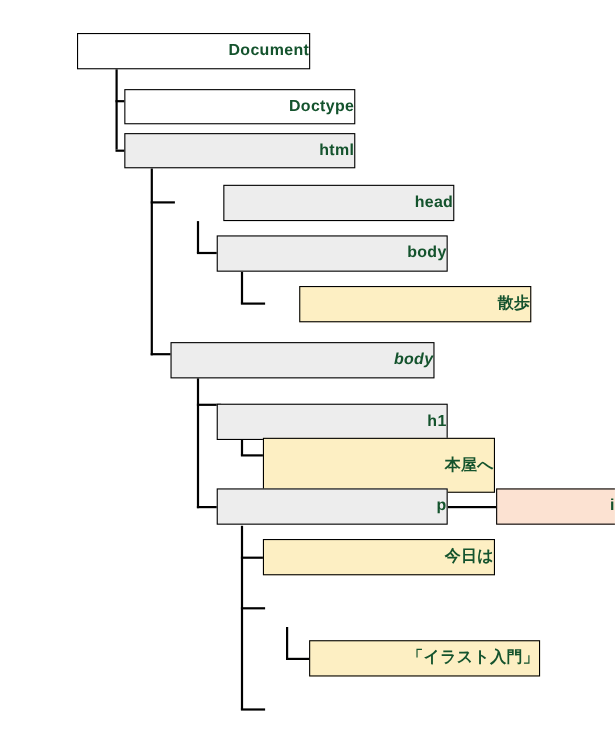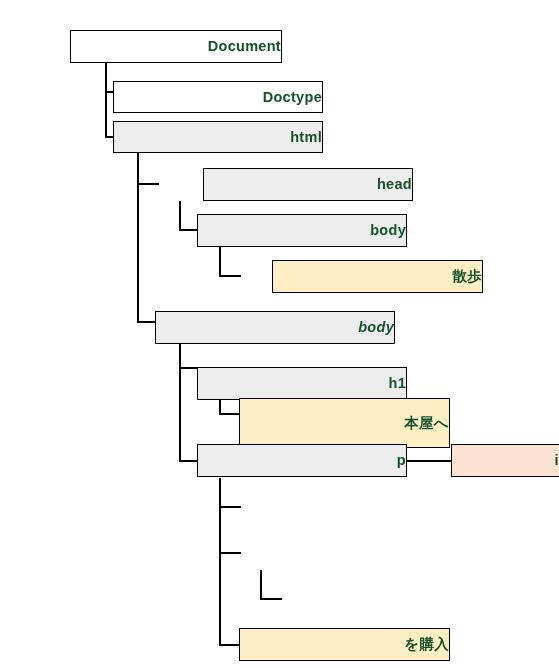--- a/index.html
+++ b/index.html
@@ -135,20 +135,23 @@
   </div>
 
   <div class="node-box element" style="left:197px; top:444px; width:210px; height:33px;">
     <span class="node-label">p</span>
   </div>
 
   <div class="node-box attribute" style="left:451px; top:444px; width:118px; height:33px;">
     <span class="node-label">id</span>
   </div>
 
+  <div class="node-box text" style="left:239px; top:490px; width:211px; height:33px;">
+    <span class="node-label">今日は</span>
+  </div>
 
 
+  <div class="node-box text" style="left:281px; top:582px; width:210px; height:33px;">
+    <span class="node-label">「イラスト入門」</span>
+  </div>
 
-  <div class="node-box text" style="left:239px; top:628px; width:211px; height:33px;">
-    <span class="node-label">を購入</span>
-  </div>
 
 </div>
 
 </body></html>

